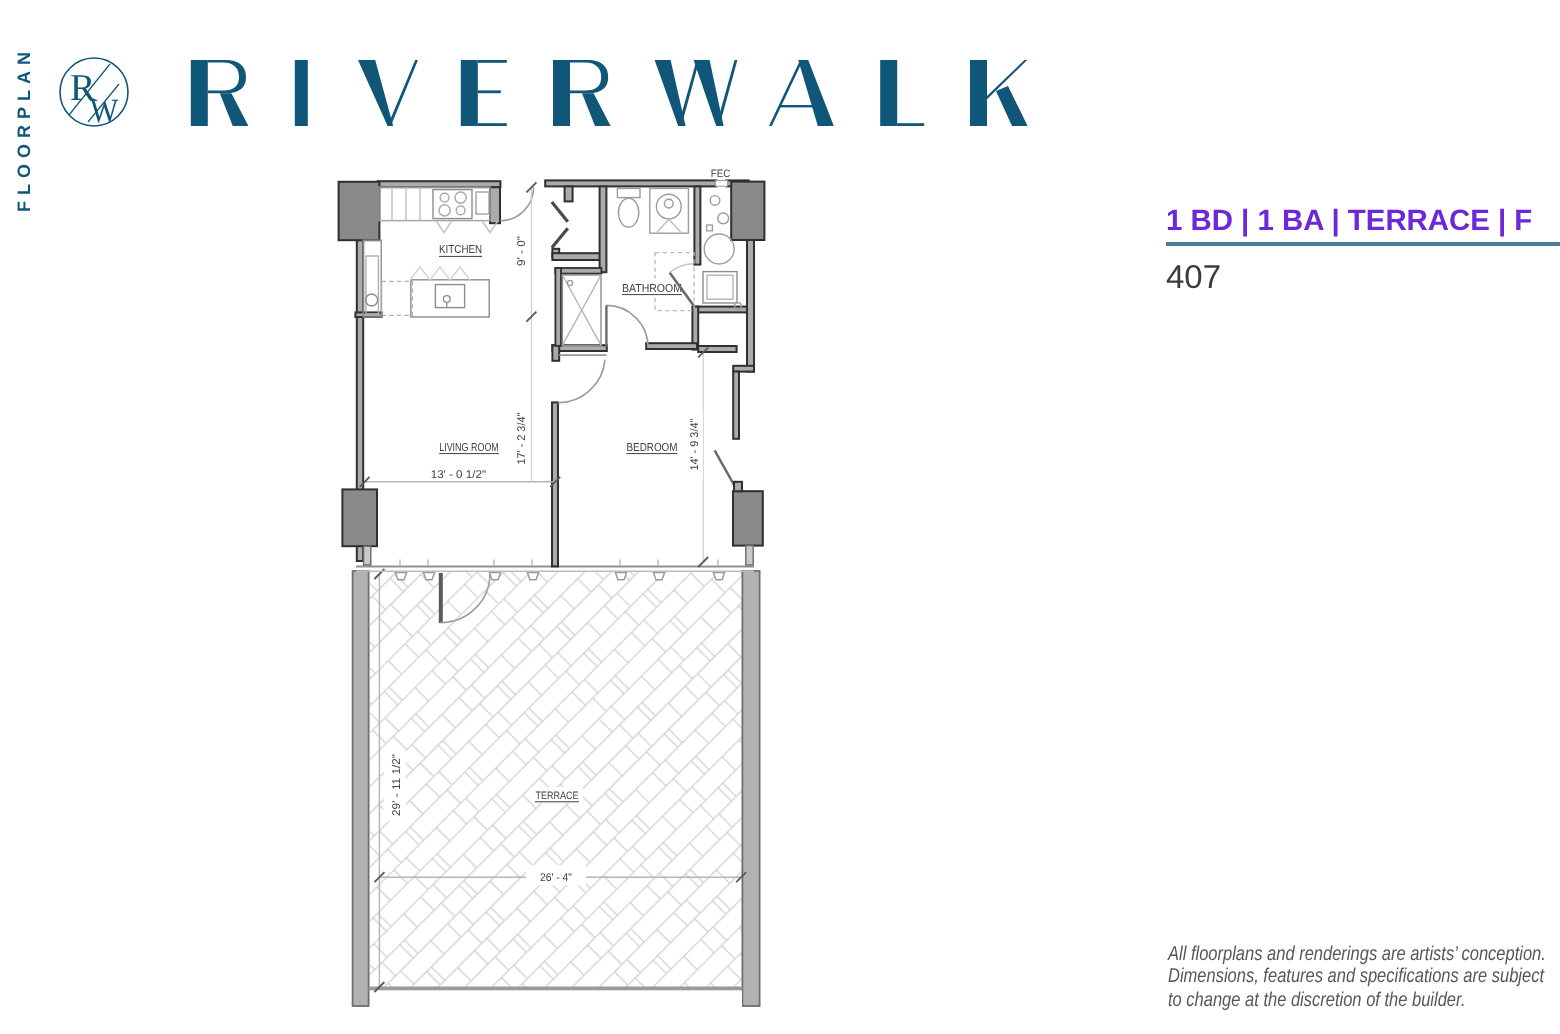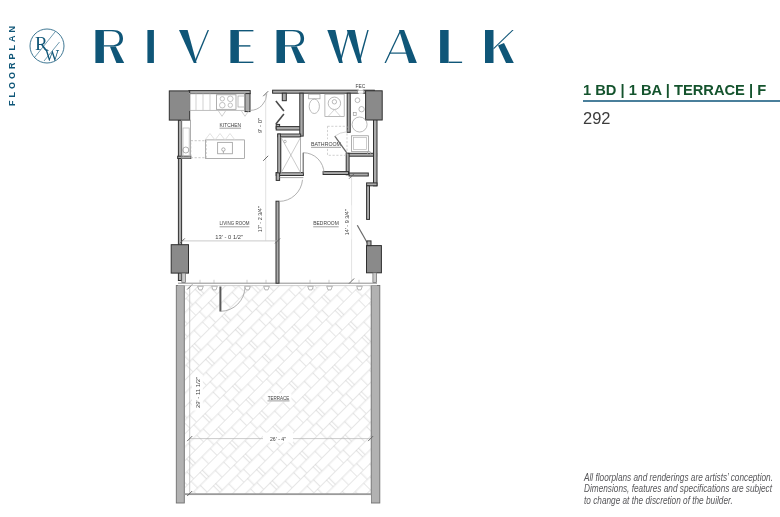--- a/index.html
+++ b/index.html
@@ -3,21 +3,21 @@
 <meta charset="utf-8">
 <style>
   html,body{margin:0;padding:0;}
   body{width:780px;height:517px;background:#ffffff;overflow:hidden;position:relative;font-family:"Liberation Sans",sans-serif;}
   #floorplan-vert{
     position:absolute;left:-26px;top:59px;width:80px;height:14px;
     transform:rotate(-90deg);
     color:#0f5678;font-size:9px;font-weight:700;letter-spacing:3.0px;text-align:center;
   }
   #hdr{position:absolute;left:583px;top:83px;width:197px;}
-  #hdr .bd{color:#14532d;font-size:14.7px;font-weight:700;letter-spacing:0px;white-space:nowrap;line-height:14px;}
+  #hdr .bd{color:#6d28d9;font-size:14.7px;font-weight:700;letter-spacing:0px;white-space:nowrap;line-height:14px;margin-top:21px;}
   #hdr .rule{height:1.4px;background:#4a7f9b;margin-top:3.2px;width:197px;}
   #hdr .num{color:#3c3c3c;font-size:16.5px;margin-top:7px;}
   #disc{
     position:absolute;left:584px;top:471.5px;width:240px;
     font-style:italic;color:#57575a;font-size:10px;line-height:11.9px;
     transform:scaleX(0.825);transform-origin:0 0;white-space:nowrap;
   }
   svg{position:absolute;left:0;top:0;}
 </style>
 </head>
@@ -84,21 +84,21 @@
       <rect x="0" y="0" width="8.5" height="33"></rect>
       <path d="M8.5,18 L27.2,0 L28.6,0 L8.5,19.6 Z"></path>
       <path d="M13,15.5 L19,13 L28.8,33 L21,33 Z"></path>
     </g>
   </g>
 </svg>
 
 <div id="hdr">
   <div class="bd">1 BD | 1 BA | TERRACE | F</div>
   <div class="rule"></div>
-  <div class="num">292</div>
+  <div class="num">407</div>
 </div>
 
 <div id="disc">All floorplans and renderings are artists’ conception.<br>Dimensions, features and specifications are subject<br>to change at the discretion of the builder.</div>
 
 <svg id="plan" width="780" height="517" viewBox="0 0 780 517">
 <defs>
   <pattern id="deck" width="19" height="42" patternUnits="userSpaceOnUse" patternTransform="rotate(45 0 0)">
     <rect width="19" height="42" fill="#ffffff"></rect>
     <g stroke="#d2d2d2" stroke-width="0.65">
       <line x1="0.35" y1="0" x2="0.35" y2="42"></line>

